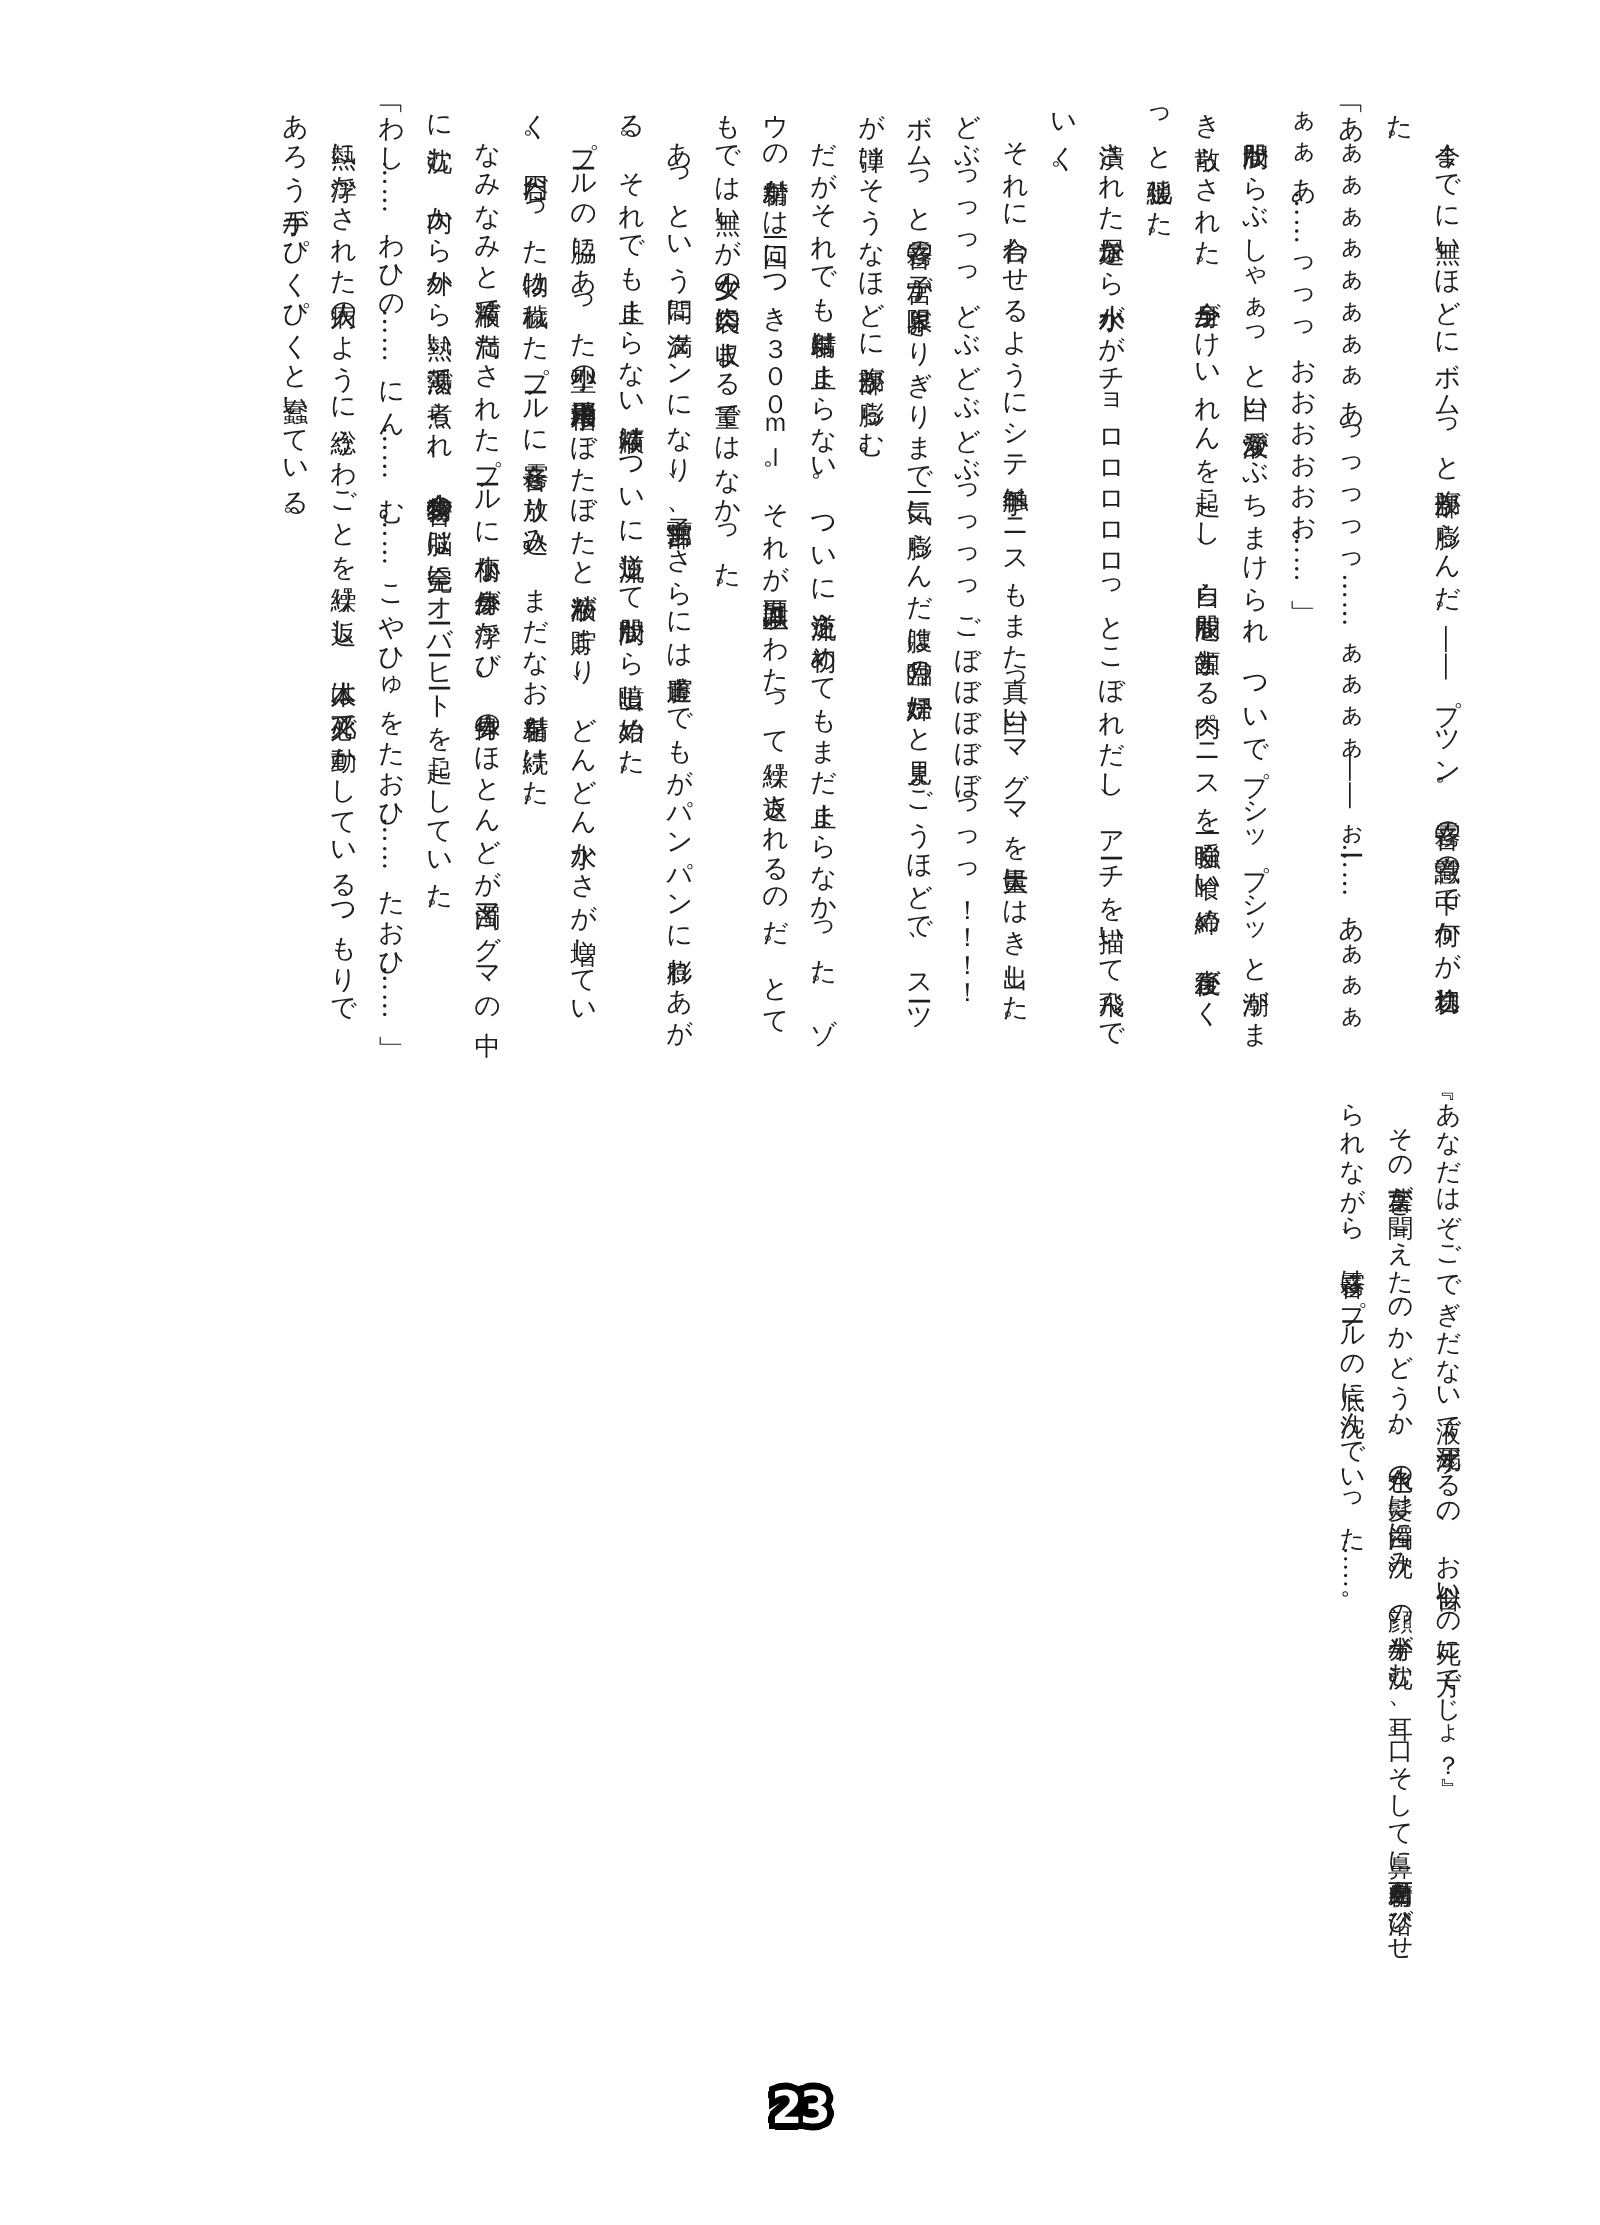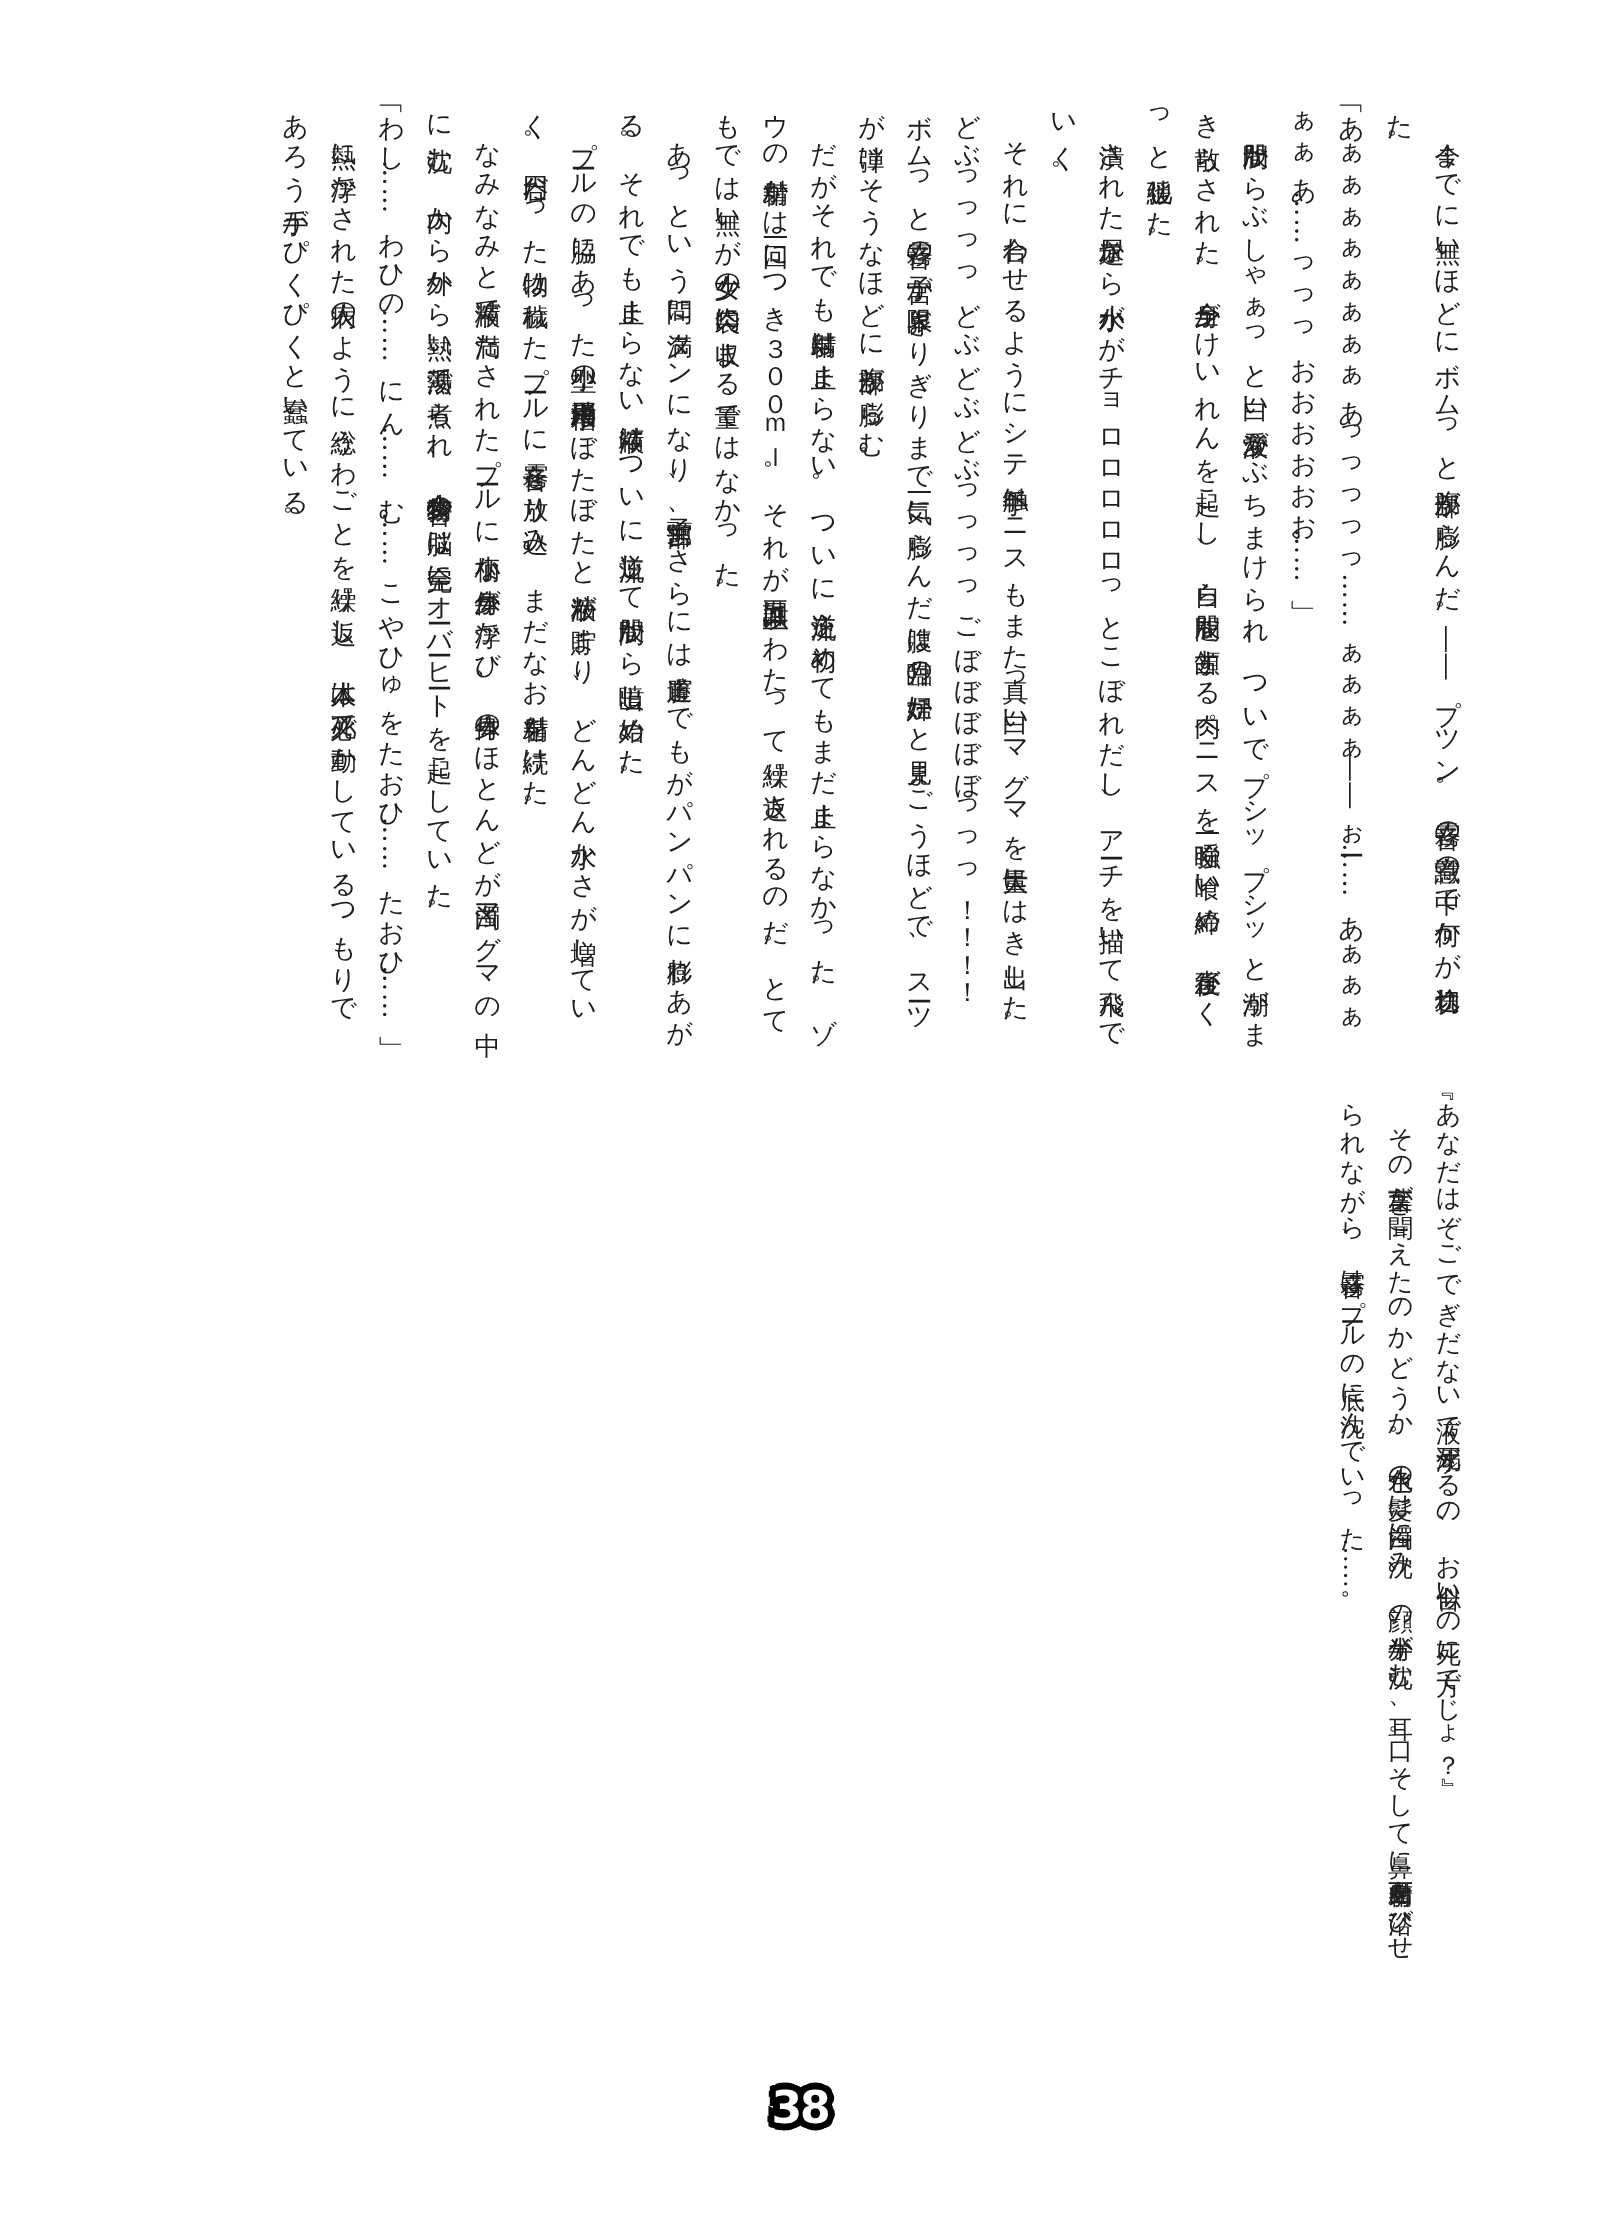--- a/index.html
+++ b/index.html
@@ -87,15 +87,15 @@
     <p>　なみなみと精液で満たされたプールに小柄な身体が浮かび、身体のほとんどが白濁マグマの中に沈む。内から外から熱い熱湯で煮られ、少女特務官の脳は完全にオーバーヒートを起こしていた。</p>
     <p>「わし……わひの……にん……む……こやひゅをたおひ……たおひ……」</p>
     <p>　熱に浮かされた病人のように総うわごとを繰り返し、本人は必死で動かしているつもりであろう手がぴくぴくと蠢いている。</p>
   </section>
 
   <section class="closing-block">
     <p>『あなだはぞごでぎだない液で溺死ずるの、お似合いの死に方でじょ？』</p>
     <p>　その言葉が聞こえたのかどうか。水色の髪は白濁に沈み、顔の半分が沈む。耳、口。そして鼻に画面射精を浴びせられながら、霧音はプールの底に沈んでいった……。</p>
   </section>
 
-  <div class="page-number">38</div>
+  <div class="page-number">23</div>
 
 </main>
 
 </body></html>

